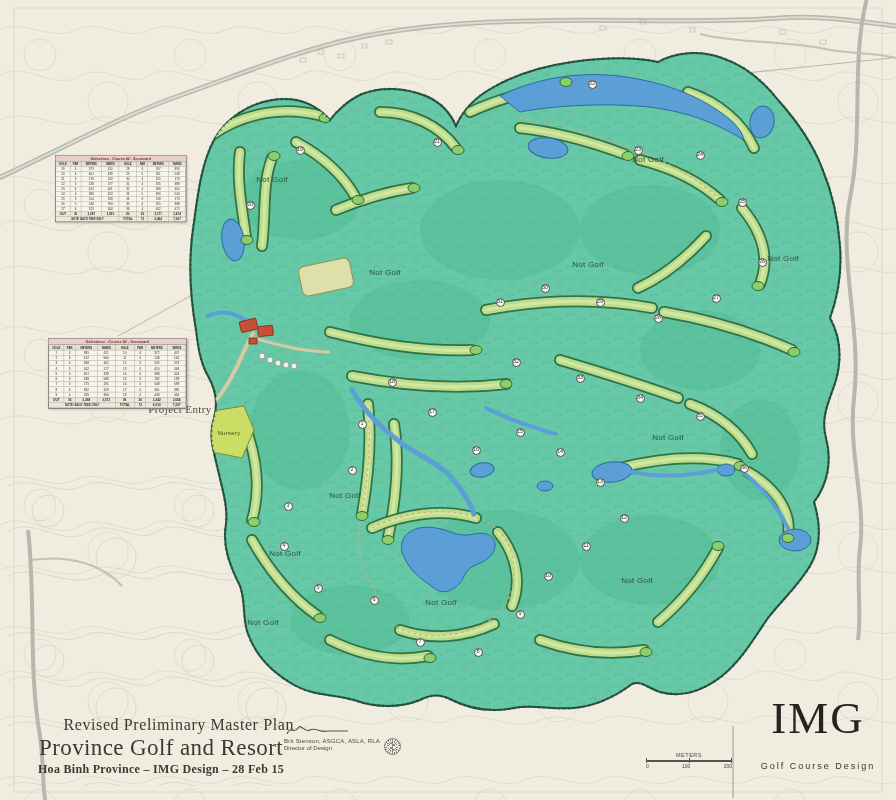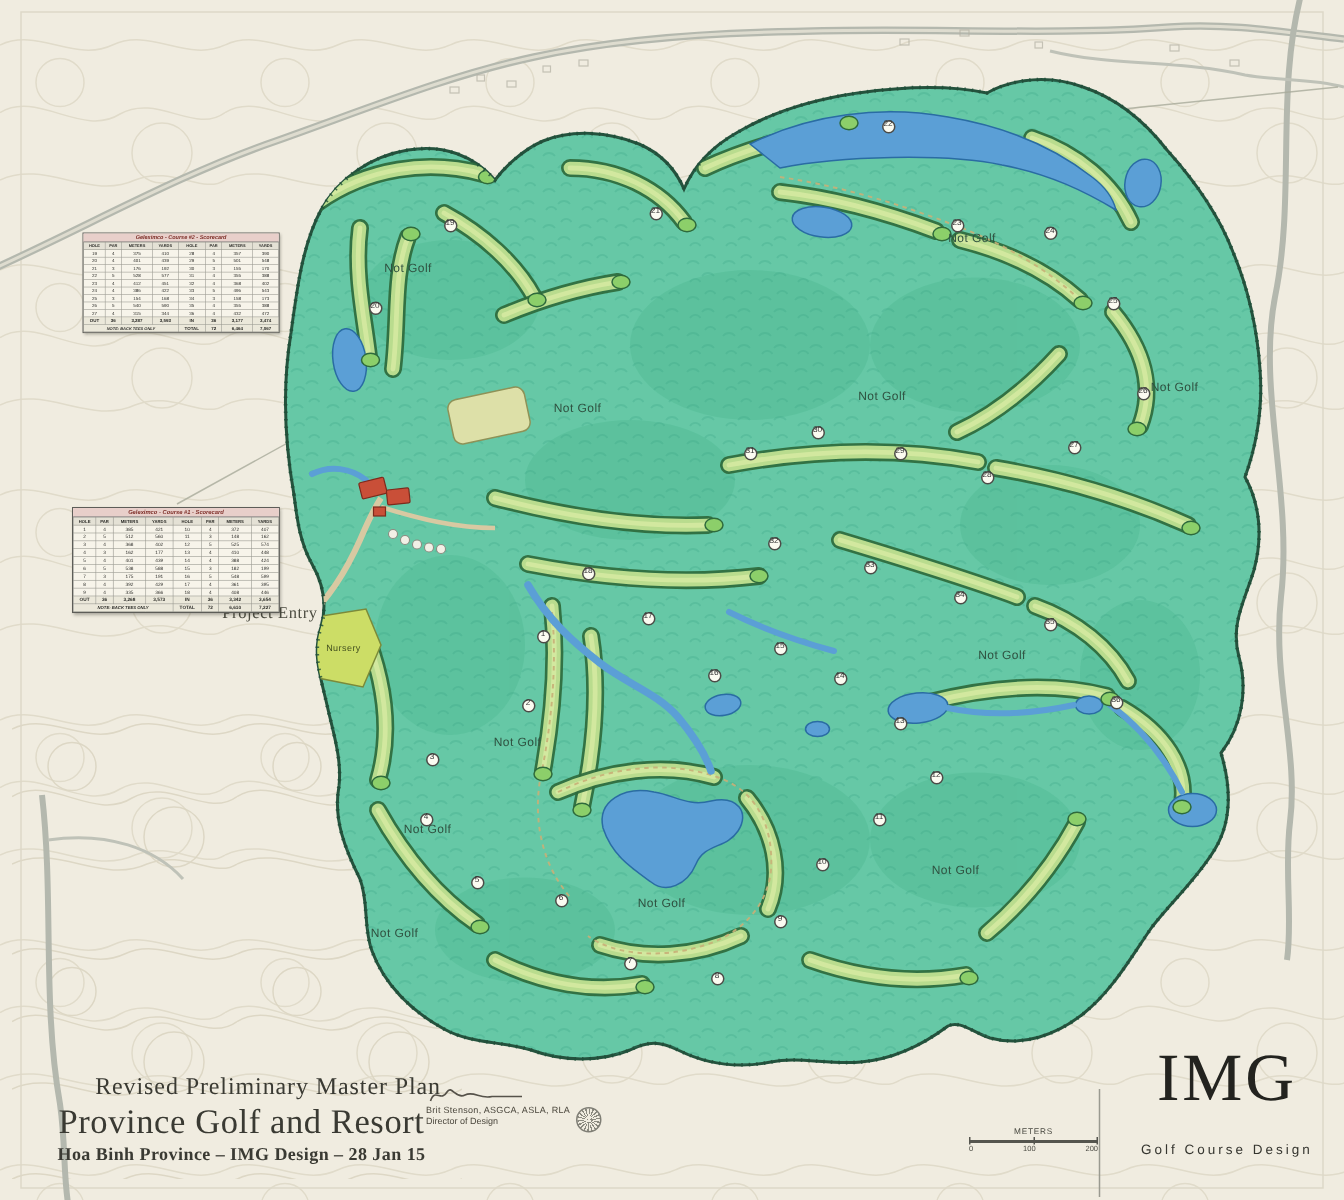--- a/index.html
+++ b/index.html
@@ -611,21 +611,21 @@
               <td>7,227</td>
             </tr>
           </tbody>
     </table>
   </div>
 </div>
 
 <div class="title-block">
   <div class="l1">Revised Preliminary Master Plan</div>
   <div class="l2">Province Golf and Resort</div>
-  <div class="l3">Hoa Binh Province – IMG Design – 28 Jan 15</div>
+  <div class="l3">Hoa Binh Province – IMG Design – 28 Feb 15</div>
 </div>
 
 <div class="sig-block">
   <svg class="sig-line" width="70" height="16" viewBox="0 0 70 16">
     <path d="M3,12 C6,3 10,13 14,6 C17,1 20,11 26,8 C32,5 36,11 44,9 L64,9" fill="none" stroke="#56524a" stroke-width="1.1"></path>
   </svg>
   <div class="nm">Brit Stenson, ASGCA, ASLA, RLA</div>
   <div class="rl">Director of Design</div>
   <div class="seal"></div>
 </div>

